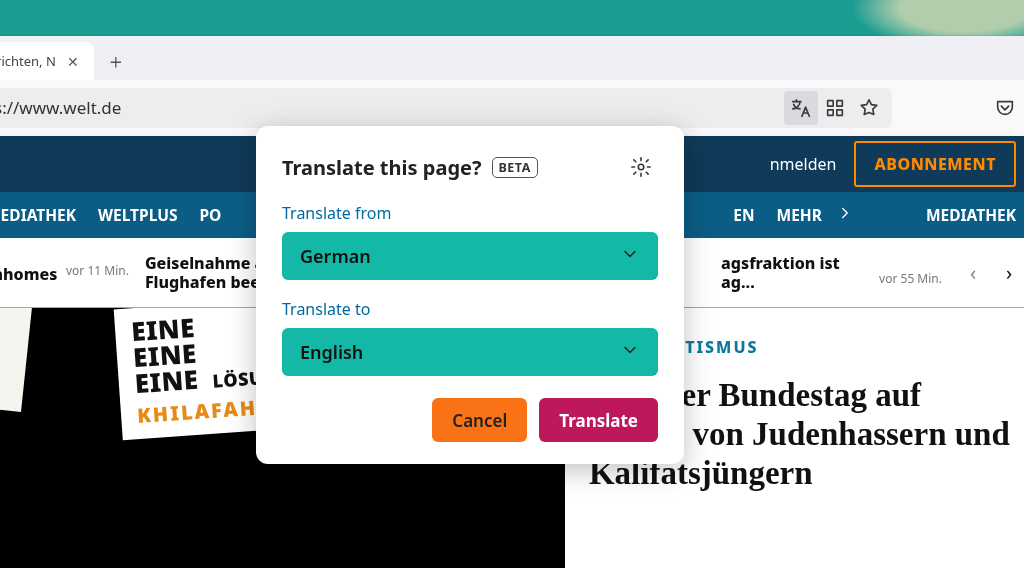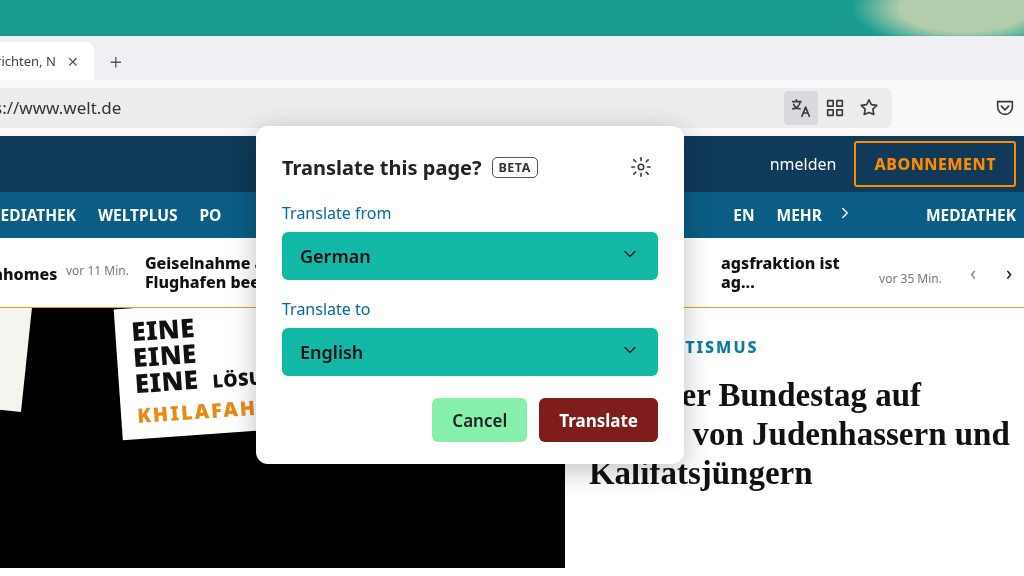--- a/index.html
+++ b/index.html
@@ -53,22 +53,22 @@
   .dialog{position:absolute;left:256px;top:126px;width:428px;background:#fff;border-radius:12px;box-shadow:0 6px 28px rgba(0,0,0,.25);padding:24px 26px 22px;z-index:50}
   .dlg-head{display:flex;align-items:center;gap:10px}
   .dlg-title{font-size:20px;font-weight:700;color:#222}
   .beta{border:1.5px solid #555;border-radius:5px;font-size:12.5px;font-weight:700;padding:1px 6px;color:#333;letter-spacing:.5px}
   .dlg-gear{margin-left:auto}
   .field-label{font-size:16px;color:#0369a1;margin-top:18px;margin-bottom:8px}
   .select{height:48px;background:#14b8a6;border-radius:6px;display:flex;align-items:center;padding:0 18px;font-size:18px;font-weight:600;color:#111;cursor:pointer}
   .select .chev-d{margin-left:auto;color:#222}
   .dlg-actions{display:flex;justify-content:flex-end;gap:12px;margin-top:22px}
   .btn{height:44px;padding:0 20px;border-radius:6px;font-size:17px;font-weight:600;display:flex;align-items:center;cursor:pointer;border:none}
-  .btn.cancel{background:#86efac;color:#222}
-  .btn.primary{background:#7f1d1d;color:#fff;font-weight:700}
+  .btn.cancel{background:#f97316;color:#222}
+  .btn.primary{background:#be185d;color:#fff;font-weight:700}
   
   .str{fill:none;stroke:currentColor;stroke-width:1.8;stroke-linecap:round;stroke-linejoin:round}
 </style>
 </head>
 <body>
 
 <div class="bg-swoosh"></div>
 
 <div class="browser">
 
@@ -143,21 +143,21 @@
       <div class="ticker-item" style="width:190px">
         <span class="t-title">Geiselnahme am Han</span>
         <span class="t-sub">Flughafen beendet –</span>
       </div>
       <div style="flex:1"></div>
       <div class="ticker-group">
         <div class="ticker-item" style="width:150px">
           <span class="t-title">agsfraktion ist</span>
           <span class="t-sub">ag...</span>
         </div>
-        <span class="ticker-time">vor 35 Min.</span>
+        <span class="ticker-time">vor 55 Min.</span>
       </div>
       <div class="ticker-nav">
         <span class="chev">‹</span>
         <span class="chev dark">›</span>
       </div>
     </div>
 
     <div class="hero">
       <div class="hero-img">
         <div class="placard" style="left:150px;top:-6px;width:210px">

